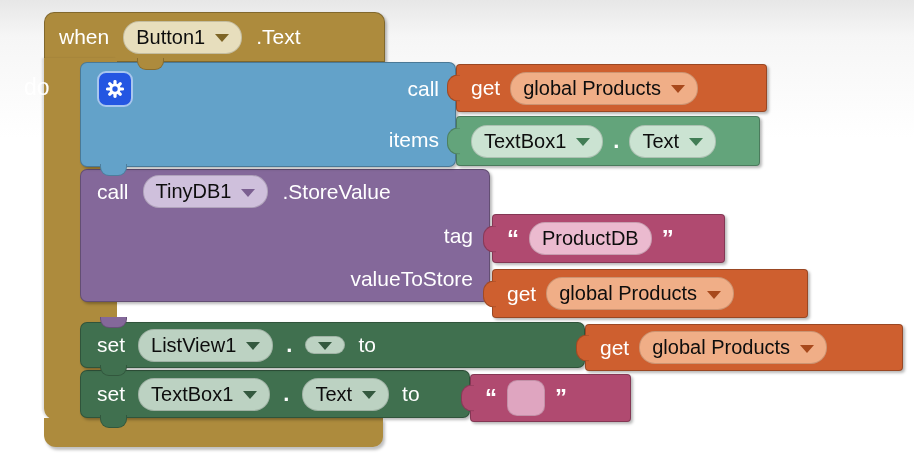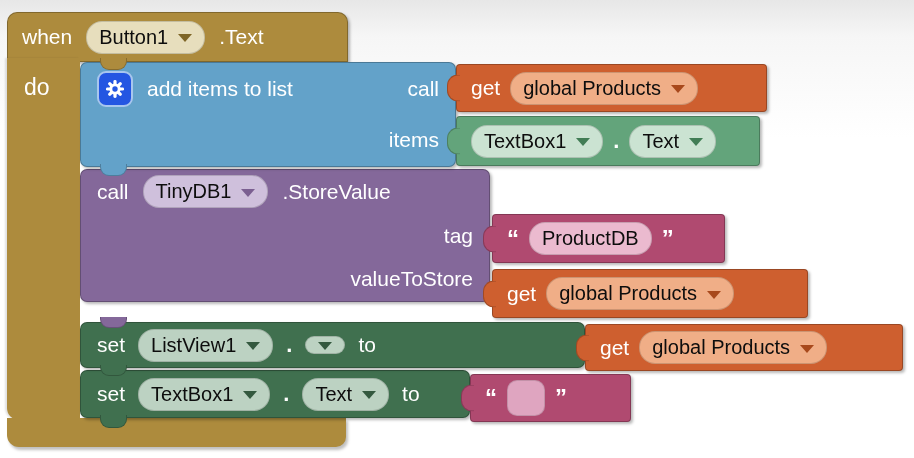--- a/index.html
+++ b/index.html
@@ -3,21 +3,21 @@
 <meta charset="utf-8">
 <style>
   html,body{margin:0;padding:0;}
   body{font-family:"Liberation Sans", sans-serif;}
   #stage{
     position:relative; width:914px; height:458px; overflow:hidden;
     background:linear-gradient(180deg,#e7e7e7 0%,#f6f6f6 8%,#ffffff 30%);
   }
   .abs{position:absolute; box-sizing:border-box;}
   
-  .gold{background:#ad8b3d;}
+  .gold{background:#ad8b3d;margin-left:37px;}
   .gold-top{left:7px; top:12px; width:341px; height:50px; border-radius:10px 10px 0 0;
     display:flex; align-items:center; gap:14px; padding:0 14px; z-index:5;
     box-shadow:2px 2px 3px rgba(0,0,0,.25);}
   .gold-left{left:7px; top:58px; width:73px; height:362px; z-index:5;
     border-radius:0 0 0 12px; box-shadow:-2px 0 2px rgba(0,0,0,.12);}
   .gold-bottom{left:7px; top:418px; width:339px; height:29px; border-radius:0 0 10px 12px; z-index:5;
     box-shadow:2px 3px 3px rgba(0,0,0,.25);}
   .do-label{left:24px; top:74px; z-index:6; color:#fff; font-size:23px;}
   
   .block{border:1px solid rgba(0,0,0,.25); color:#fff; font-size:21px;
@@ -95,21 +95,20 @@
           <g fill="#ffffff">
             <rect x="8.4" y="1" width="3.2" height="18" rx="1.4"></rect>
             <rect x="1" y="8.4" width="18" height="3.2" rx="1.4"></rect>
             <rect x="8.4" y="1" width="3.2" height="18" rx="1.4" transform="rotate(45 10 10)"></rect>
             <rect x="8.4" y="1" width="3.2" height="18" rx="1.4" transform="rotate(-45 10 10)"></rect>
             <circle cx="10" cy="10" r="5.6"></circle>
           </g>
           <circle cx="10" cy="10" r="2.7" fill="#2456e2"></circle>
         </svg>
       </span>
-      <span class="kw">add items to list</span>
       <span class="spacer"></span>
       <span class="kw">call</span>
     </div>
     <div class="brow end">
       <span class="kw">items</span>
     </div>
   </div>
 
   <div class="abs block vblock orange" style="left:456px; top:64px; width:311px; height:48px; --c:#ce5f2f;">
     <span class="kw">get</span>

